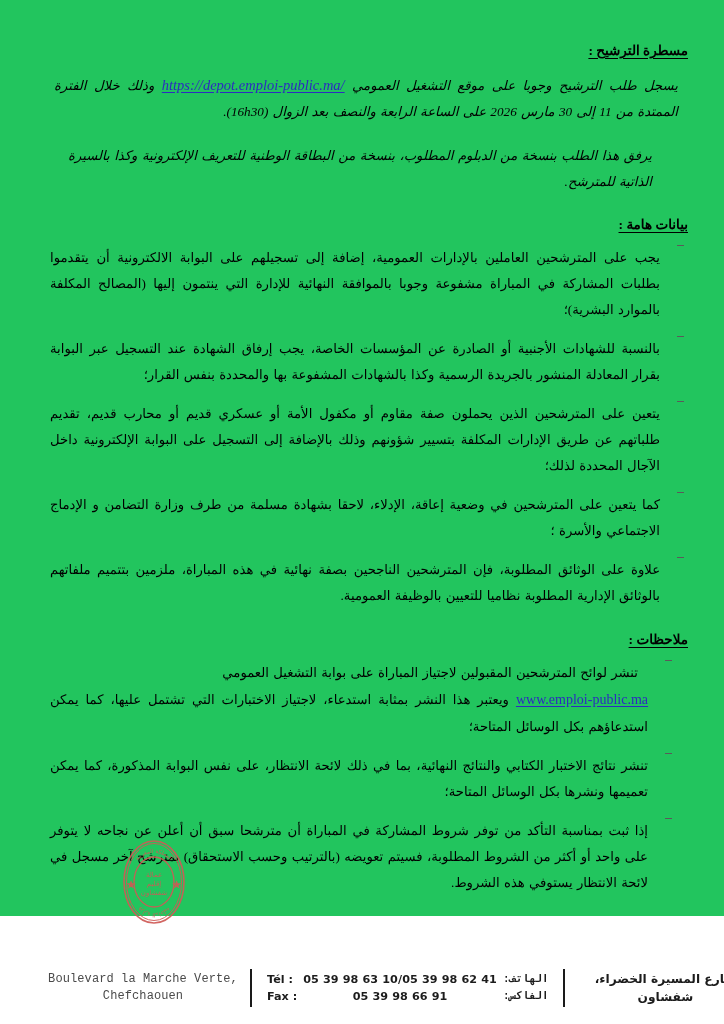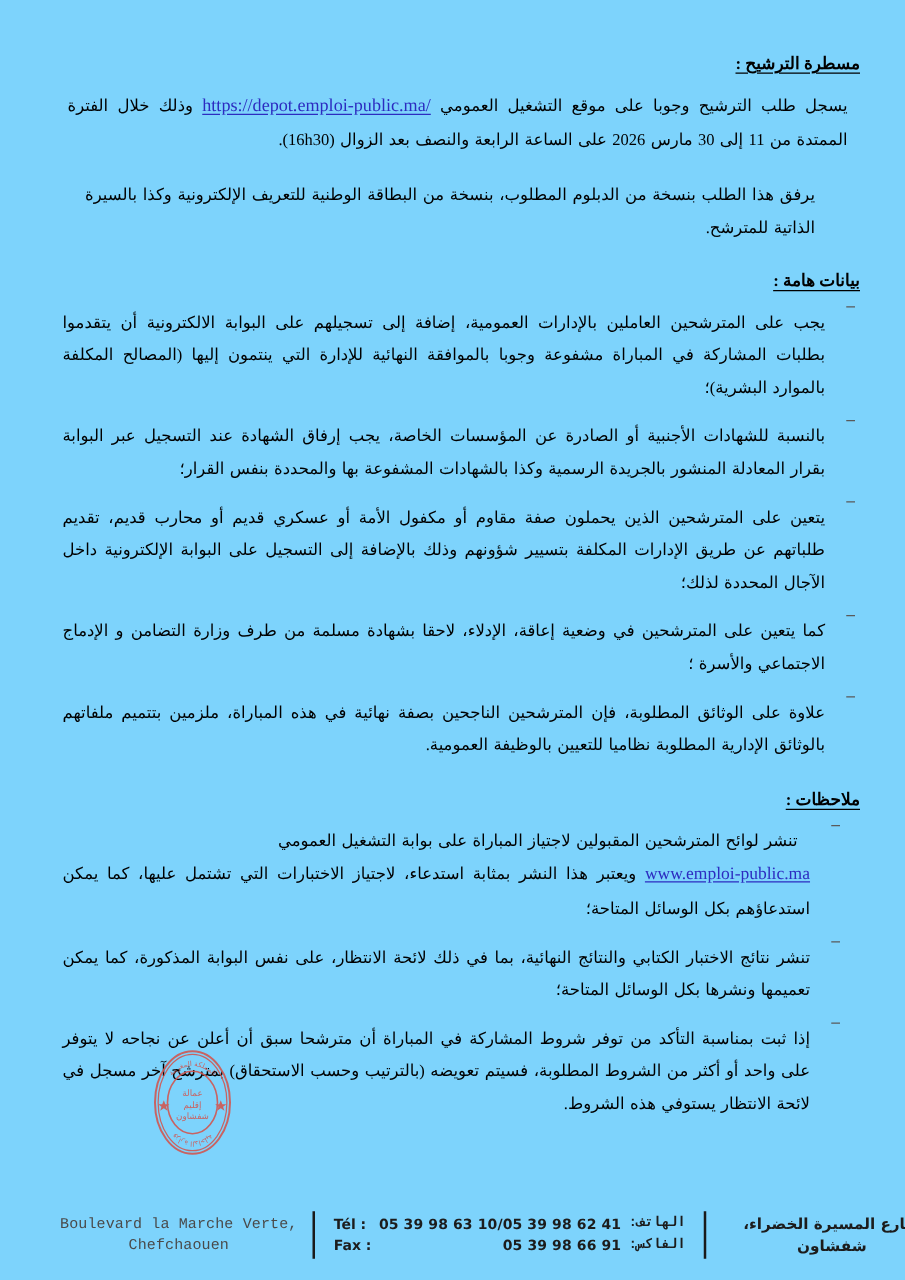--- a/index.html
+++ b/index.html
@@ -14,22 +14,22 @@
     position: relative;
     overflow: hidden;
     font-family: "Liberation Serif", "DejaVu Serif", serif;
     color: #000000;
   }
 
   .page {
     position: absolute;
     inset: 0;
     width: 724px;
-    height: 1024px;
-    background: #7dd3fc;
+    height: 916px;
+    background: #22c55e;
     box-sizing: border-box;
     padding: 0;
   }
 
   .content {
     position: absolute;
     top: 42px;
     right: 36px;
     left: 36px;
     direction: rtl;
@@ -52,20 +52,21 @@
   .heading-spacer-top { margin-top: 22px; }
 
   
   .para {
     font-size: 13.2px;
     line-height: 1.95;
     margin: 0 0 4px 16px;
     text-align: justify;
     text-align-last: right;
     word-spacing: 1px;
+    font-style: italic;
   }
   .para.intro {
     padding-right: 10px;
     padding-left: 2px;
   }
   .para.attach {
     padding-right: 36px;
     padding-left: 16px;
     margin-top: 18px;
   }
@@ -179,21 +180,21 @@
   .footer-tel-table td {
     font-family: "DejaVu Sans", "Liberation Sans", sans-serif;
     font-size: 11.2px;
     color: #1c1c1c;
     padding: 0 3px;
     white-space: nowrap;
     font-weight: 600;
     line-height: 1.55;
   }
   .footer-tel-table td.lbl-fr { text-align: left; font-weight: 600; }
-  .footer-tel-table td.num { text-align: right; font-weight: 600; letter-spacing: 0.1px; }
+  .footer-tel-table td.num { text-align: center; font-weight: 600; letter-spacing: 0.1px; }
   .footer-tel-table td.lbl-ar {
     text-align: right;
     direction: rtl;
     font-family: Liberation Mono, monospace;
     font-weight: 700;
     font-size: 10.8px;
   }
   .footer-ar {
     flex: 0 0 auto;
     width: 200px;

